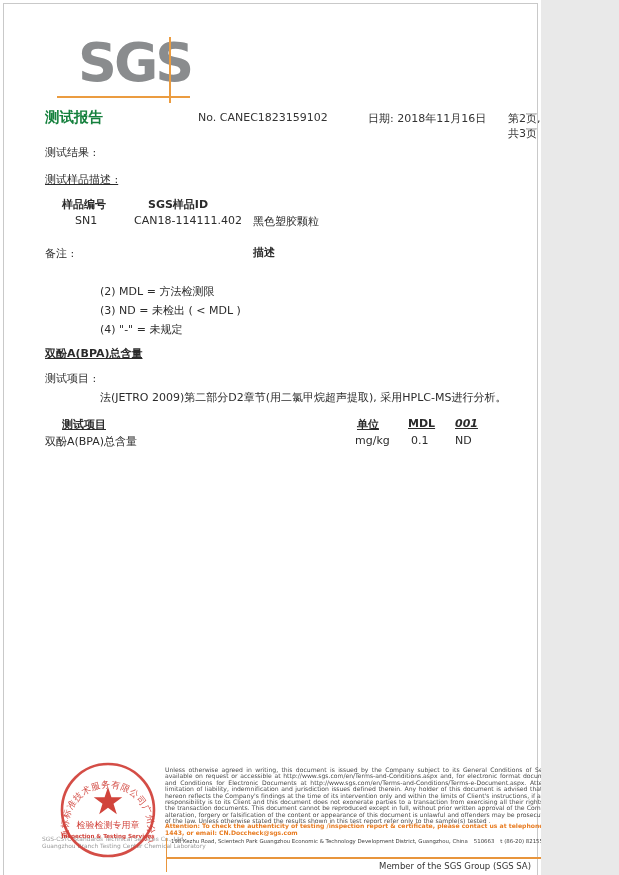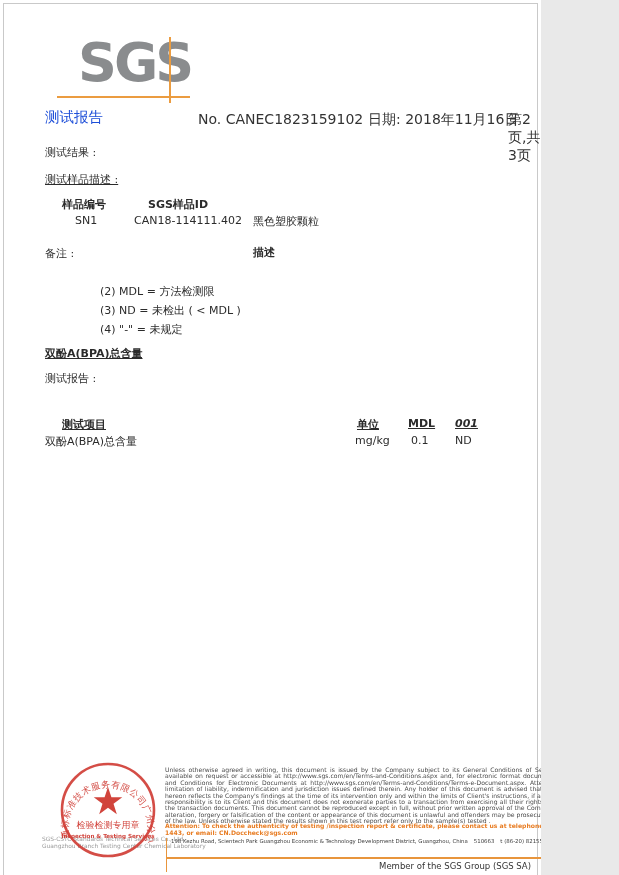--- a/index.html
+++ b/index.html
@@ -13,22 +13,22 @@
     border:1px solid #c9c9c9; border-bottom:none; pointer-events:none;
   }
   .abs { position:absolute; }
 
   
   .logo-text { font-weight:bold; font-size:54px; line-height:54px; color:#8a8c8e; letter-spacing:-3px; }
   .crop-h { height:2px; background:#eb9c40; }
   .crop-v { width:2px; background:#eb9c40; }
 
   
-  .doc-title { font-size:14.5px; font-weight:normal; color:#1d4ed8; }
-  .hdr-meta { font-size:14px; color:#333; }
+  .doc-title { font-size:14.5px; font-weight:bold; color:#15803d; }
+  .hdr-meta { font-size:11px; color:#333; }
 
   
   .t { font-size:11px; color:#2b2b2b; white-space:nowrap; }
   .b { font-weight:bold; }
   .u { text-decoration:underline; }
   .i { font-style:italic; }
 
   
   .legal {
     font-size:6.1px; line-height:6.4px; color:#4a4a4a; text-align:justify;
@@ -71,21 +71,22 @@
   <div class="abs t" style="left:75px;  top:214px;">SN1</div>
   <div class="abs t" style="left:134px; top:214px;">CAN18-114111.402</div>
   <div class="abs t" style="left:253px; top:214px;">黑色塑胶颗粒</div>
 
   <div class="abs t" style="left:45px; top:246px;">备注 :</div>
   <div class="abs t" style="left:100px; top:284px;">(2) MDL = 方法检测限</div>
   <div class="abs t" style="left:100px; top:303px;">(3) ND = 未检出 ( &lt; MDL )</div>
   <div class="abs t" style="left:100px; top:322px;">(4) "-" = 未规定</div>
 
   <div class="abs t b u" style="left:45px; top:346px;">双酚A(BPA)总含量</div>
-  <div class="abs t" style="left:45px; top:371px;">测试报告 :</div>
+  <div class="abs t" style="left:45px; top:371px;">测试项目 :</div>
+  <div class="abs t" style="left:100px; top:390px;">法(JETRO 2009)第二部分D2章节(用二氯甲烷超声提取), 采用HPLC-MS进行分析。</div>
 
   <div class="abs t b u" style="left:62px;  top:417px;">测试项目</div>
   <div class="abs t b u" style="left:357px; top:417px;">单位</div>
   <div class="abs t b u" style="left:408px; top:417px;">MDL</div>
   <div class="abs t b u i" style="left:455px; top:417px;">001</div>
   <div class="abs t" style="left:45px;  top:434px;">双酚A(BPA)总含量</div>
   <div class="abs t" style="left:355px; top:434px;">mg/kg</div>
   <div class="abs t" style="left:411px; top:434px;">0.1</div>
   <div class="abs t" style="left:455px; top:434px;">ND</div>
 

